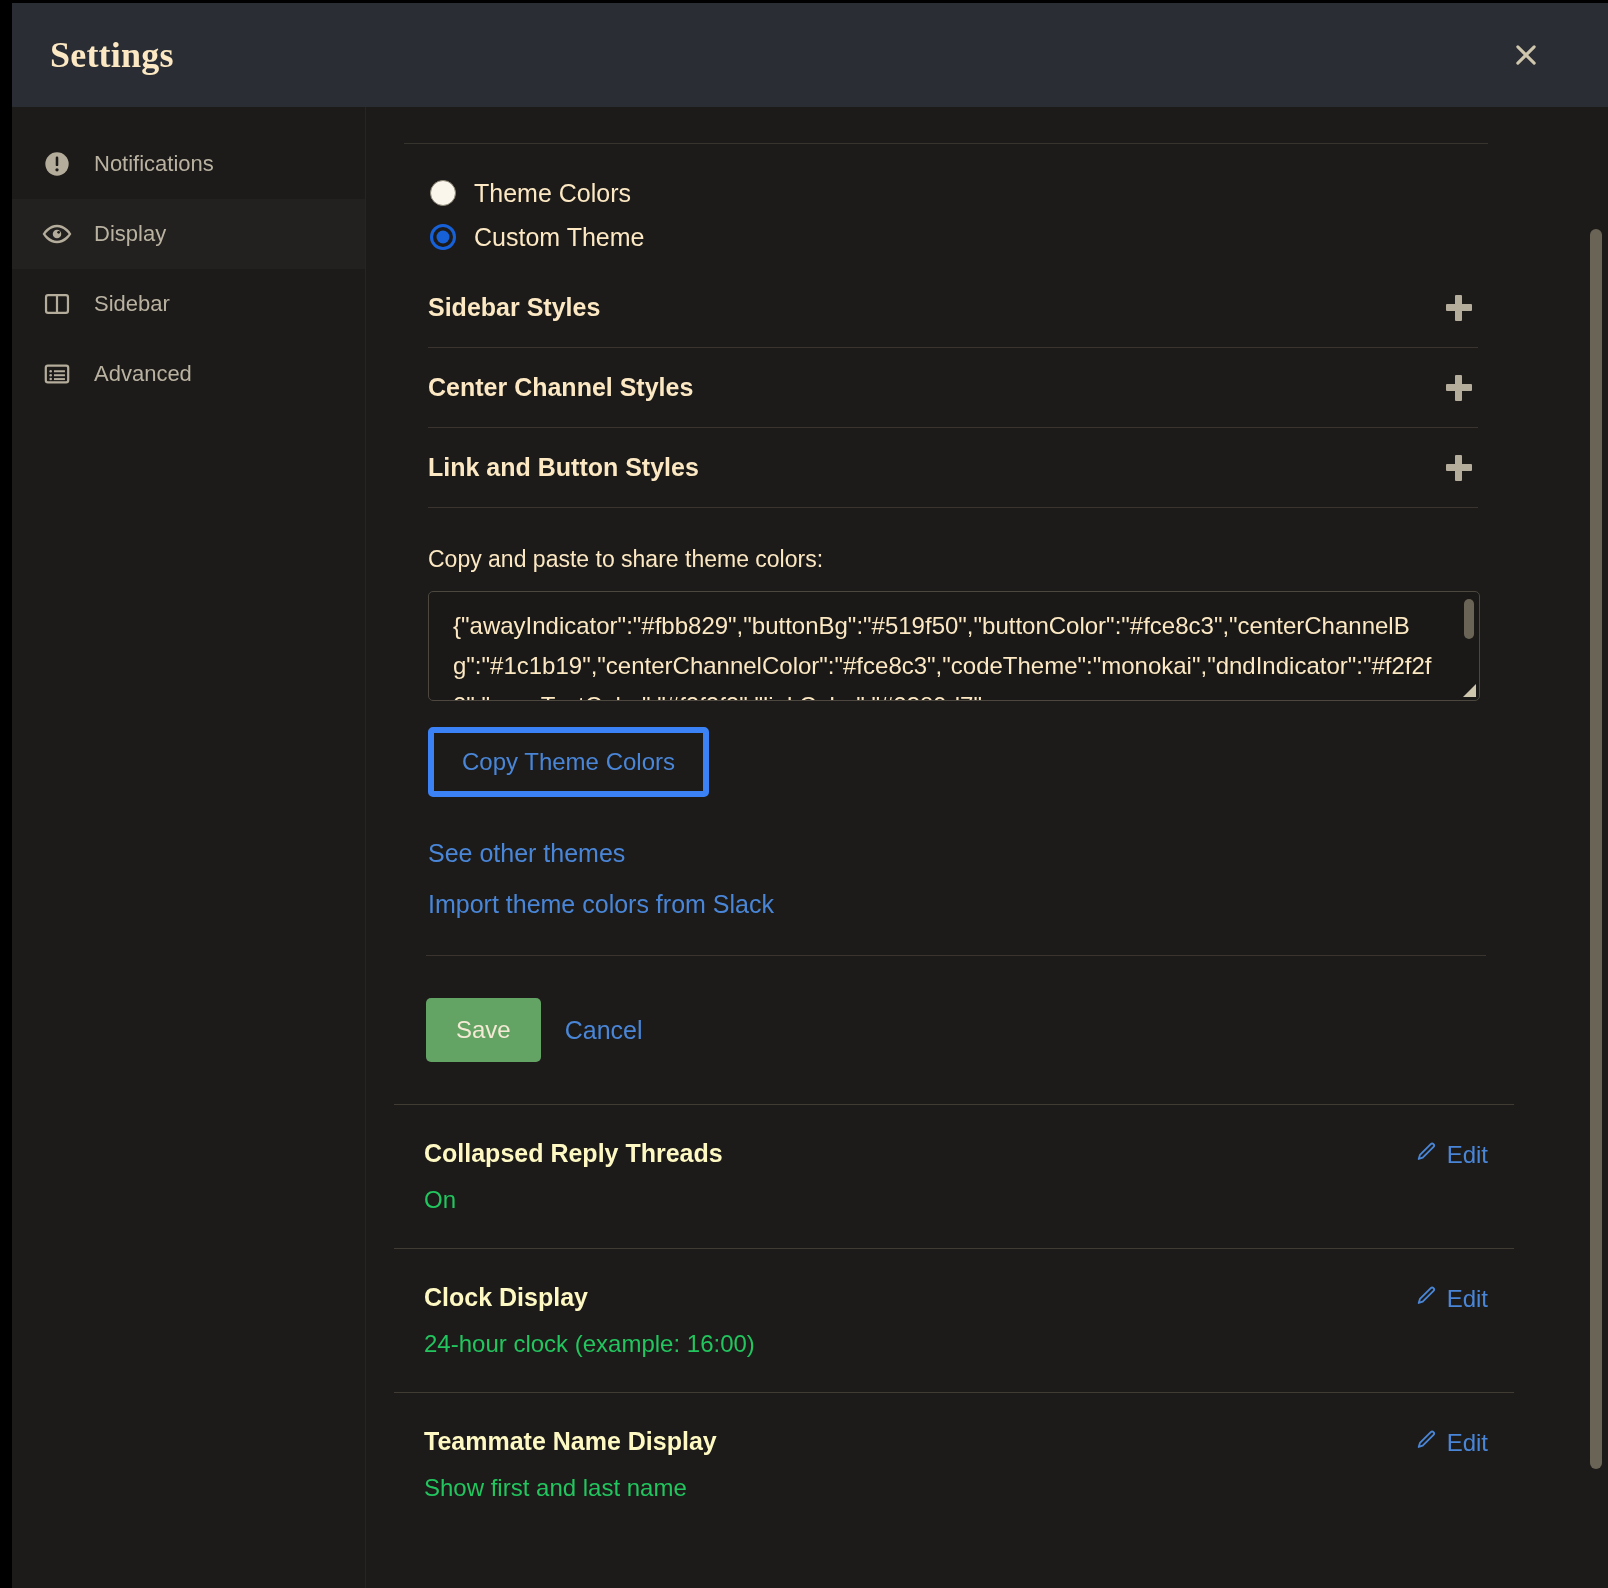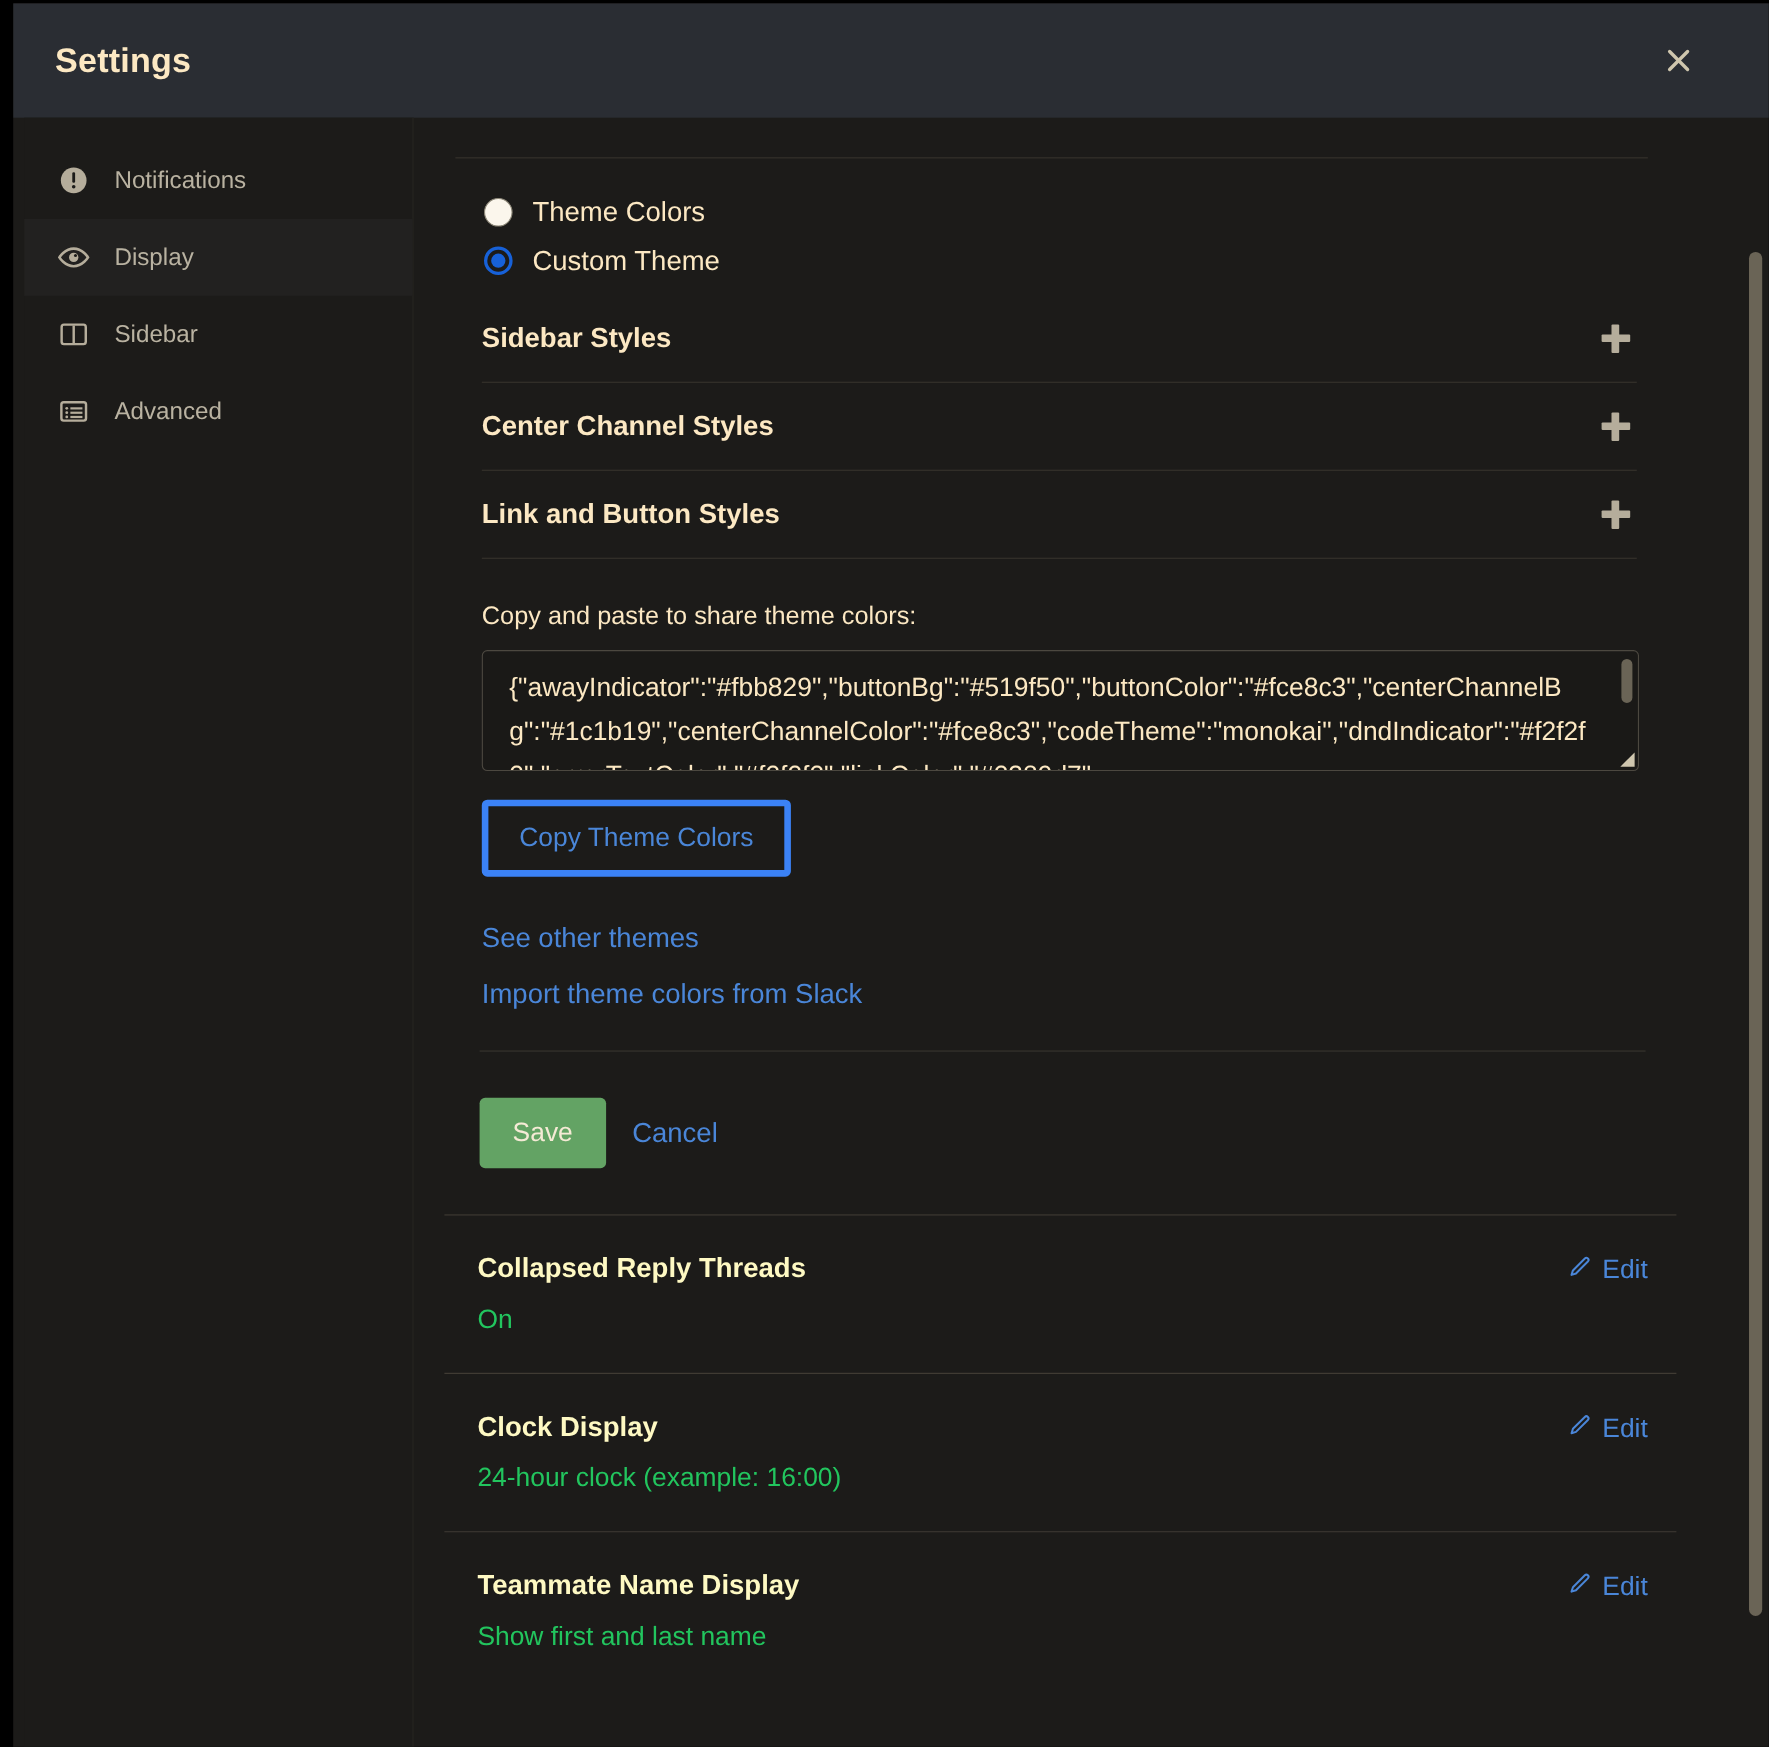--- a/index.html
+++ b/index.html
@@ -28,24 +28,25 @@
   .modal-header {
     height: 104px;
     min-height: 104px;
     background: #2a2d33;
     display: flex;
     align-items: center;
     padding: 0 36px 0 38px;
     position: relative;
   }
   .modal-title {
-    font-size: 31px;
+    font-size: 36px;
     font-weight: bold;
     color: #fce8c3;
     letter-spacing: 0.2px;
+    font-family: Liberation Serif, serif;
   }
   .close-btn {
     position: absolute;
     right: 62px;
     top: 50%;
     transform: translateY(-50%);
     width: 40px;
     height: 40px;
     display: flex;
     align-items: center;
@@ -55,21 +56,20 @@
     border: none;
   }
   .close-btn svg { display: block; }
 
   
   .modal-body {
     flex: 1;
     display: flex;
     min-height: 0;
     position: relative;
-    margin-left: 10px;
   }
 
   
   .settings-sidebar {
     width: 354px;
     min-width: 354px;
     background: #1c1b19;
     padding-top: 22px;
     border-right: 1px solid rgba(252,232,195,0.05);
   }

